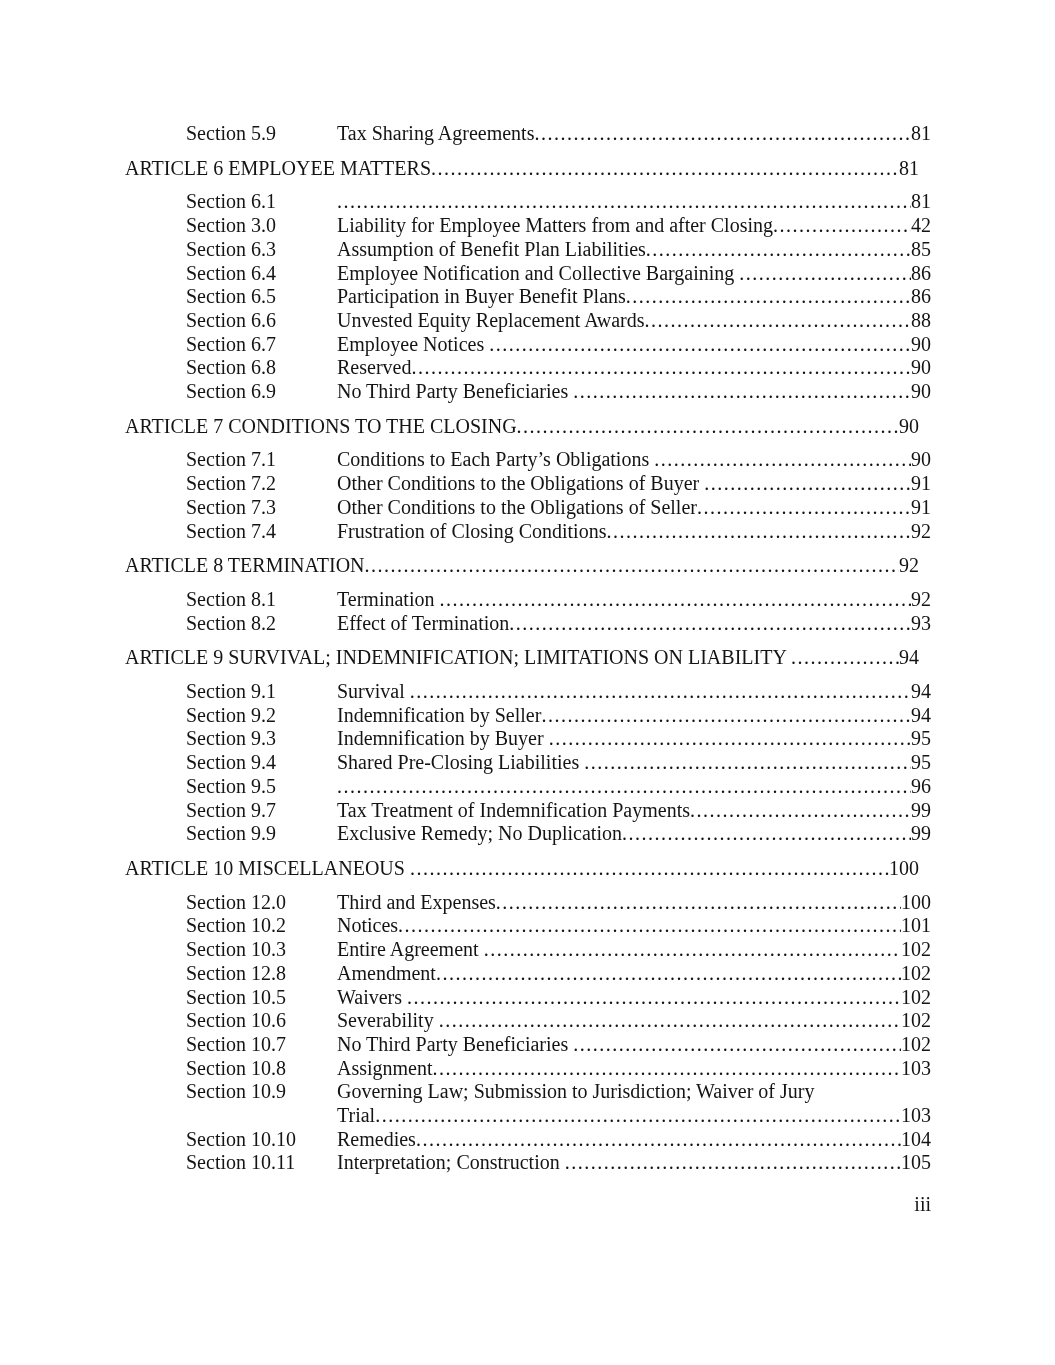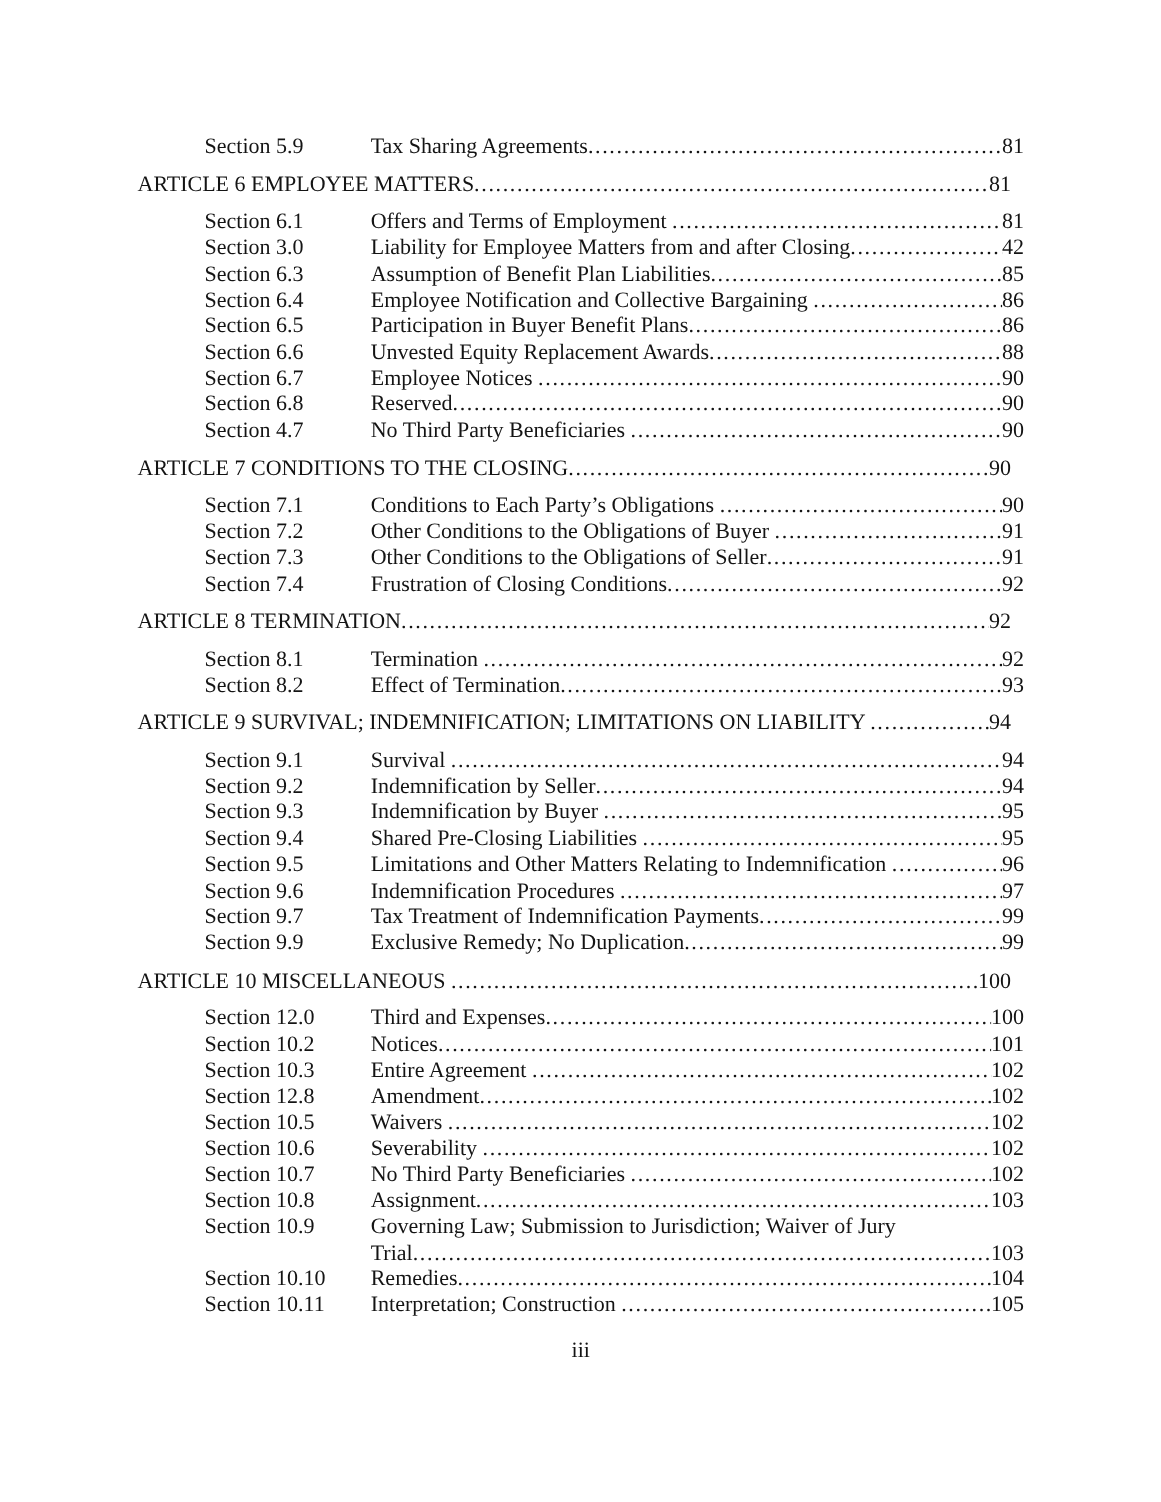--- a/index.html
+++ b/index.html
@@ -51,21 +51,21 @@
   .leader::after {
     content: "........................................................................................................................................................................................................";
     letter-spacing: 1.5px;
   }
   .page-num {
     flex: 0 0 auto;
     white-space: nowrap;
   }
   .footer {
     margin-top: 18px;
-    text-align: center;
+    text-align: right;
   }
 </style>
 </head>
 <body>
 
 <div class="doc-page">
   <div class="content">
     <div id="toc-list">
         <div class="row section">
           <span class="sec-label">Section 5.9</span>
@@ -73,21 +73,20 @@
           <span class="leader"></span>
           <span class="page-num">81</span>
         </div>
         <div class="row article">
           <span class="art-title">ARTICLE 6 EMPLOYEE MATTERS</span>
           <span class="leader"></span>
           <span class="page-num">81</span>
         </div>
         <div class="row section">
           <span class="sec-label">Section 6.1</span>
-          <span class="sec-title">Offers and Terms of Employment </span>
           <span class="leader"></span>
           <span class="page-num">81</span>
         </div>
         <div class="row section">
           <span class="sec-label">Section 3.0</span>
           <span class="sec-title">Liability for Employee Matters from and after Closing</span>
           <span class="leader"></span>
           <span class="page-num">42</span>
         </div>
         <div class="row section">
@@ -120,21 +119,21 @@
           <span class="leader"></span>
           <span class="page-num">90</span>
         </div>
         <div class="row section">
           <span class="sec-label">Section 6.8</span>
           <span class="sec-title">Reserved</span>
           <span class="leader"></span>
           <span class="page-num">90</span>
         </div>
         <div class="row section">
-          <span class="sec-label">Section 4.7</span>
+          <span class="sec-label">Section 6.9</span>
           <span class="sec-title">No Third Party Beneficiaries </span>
           <span class="leader"></span>
           <span class="page-num">90</span>
         </div>
         <div class="row article">
           <span class="art-title">ARTICLE 7 CONDITIONS TO THE CLOSING</span>
           <span class="leader"></span>
           <span class="page-num">90</span>
         </div>
         <div class="row section">
@@ -202,29 +201,22 @@
           <span class="page-num">95</span>
         </div>
         <div class="row section">
           <span class="sec-label">Section 9.4</span>
           <span class="sec-title">Shared Pre-Closing Liabilities </span>
           <span class="leader"></span>
           <span class="page-num">95</span>
         </div>
         <div class="row section">
           <span class="sec-label">Section 9.5</span>
-          <span class="sec-title">Limitations and Other Matters Relating to Indemnification </span>
           <span class="leader"></span>
           <span class="page-num">96</span>
-        </div>
-        <div class="row section">
-          <span class="sec-label">Section 9.6</span>
-          <span class="sec-title">Indemnification Procedures </span>
-          <span class="leader"></span>
-          <span class="page-num">97</span>
         </div>
         <div class="row section">
           <span class="sec-label">Section 9.7</span>
           <span class="sec-title">Tax Treatment of Indemnification Payments</span>
           <span class="leader"></span>
           <span class="page-num">99</span>
         </div>
         <div class="row section">
           <span class="sec-label">Section 9.9</span>
           <span class="sec-title">Exclusive Remedy; No Duplication</span>

